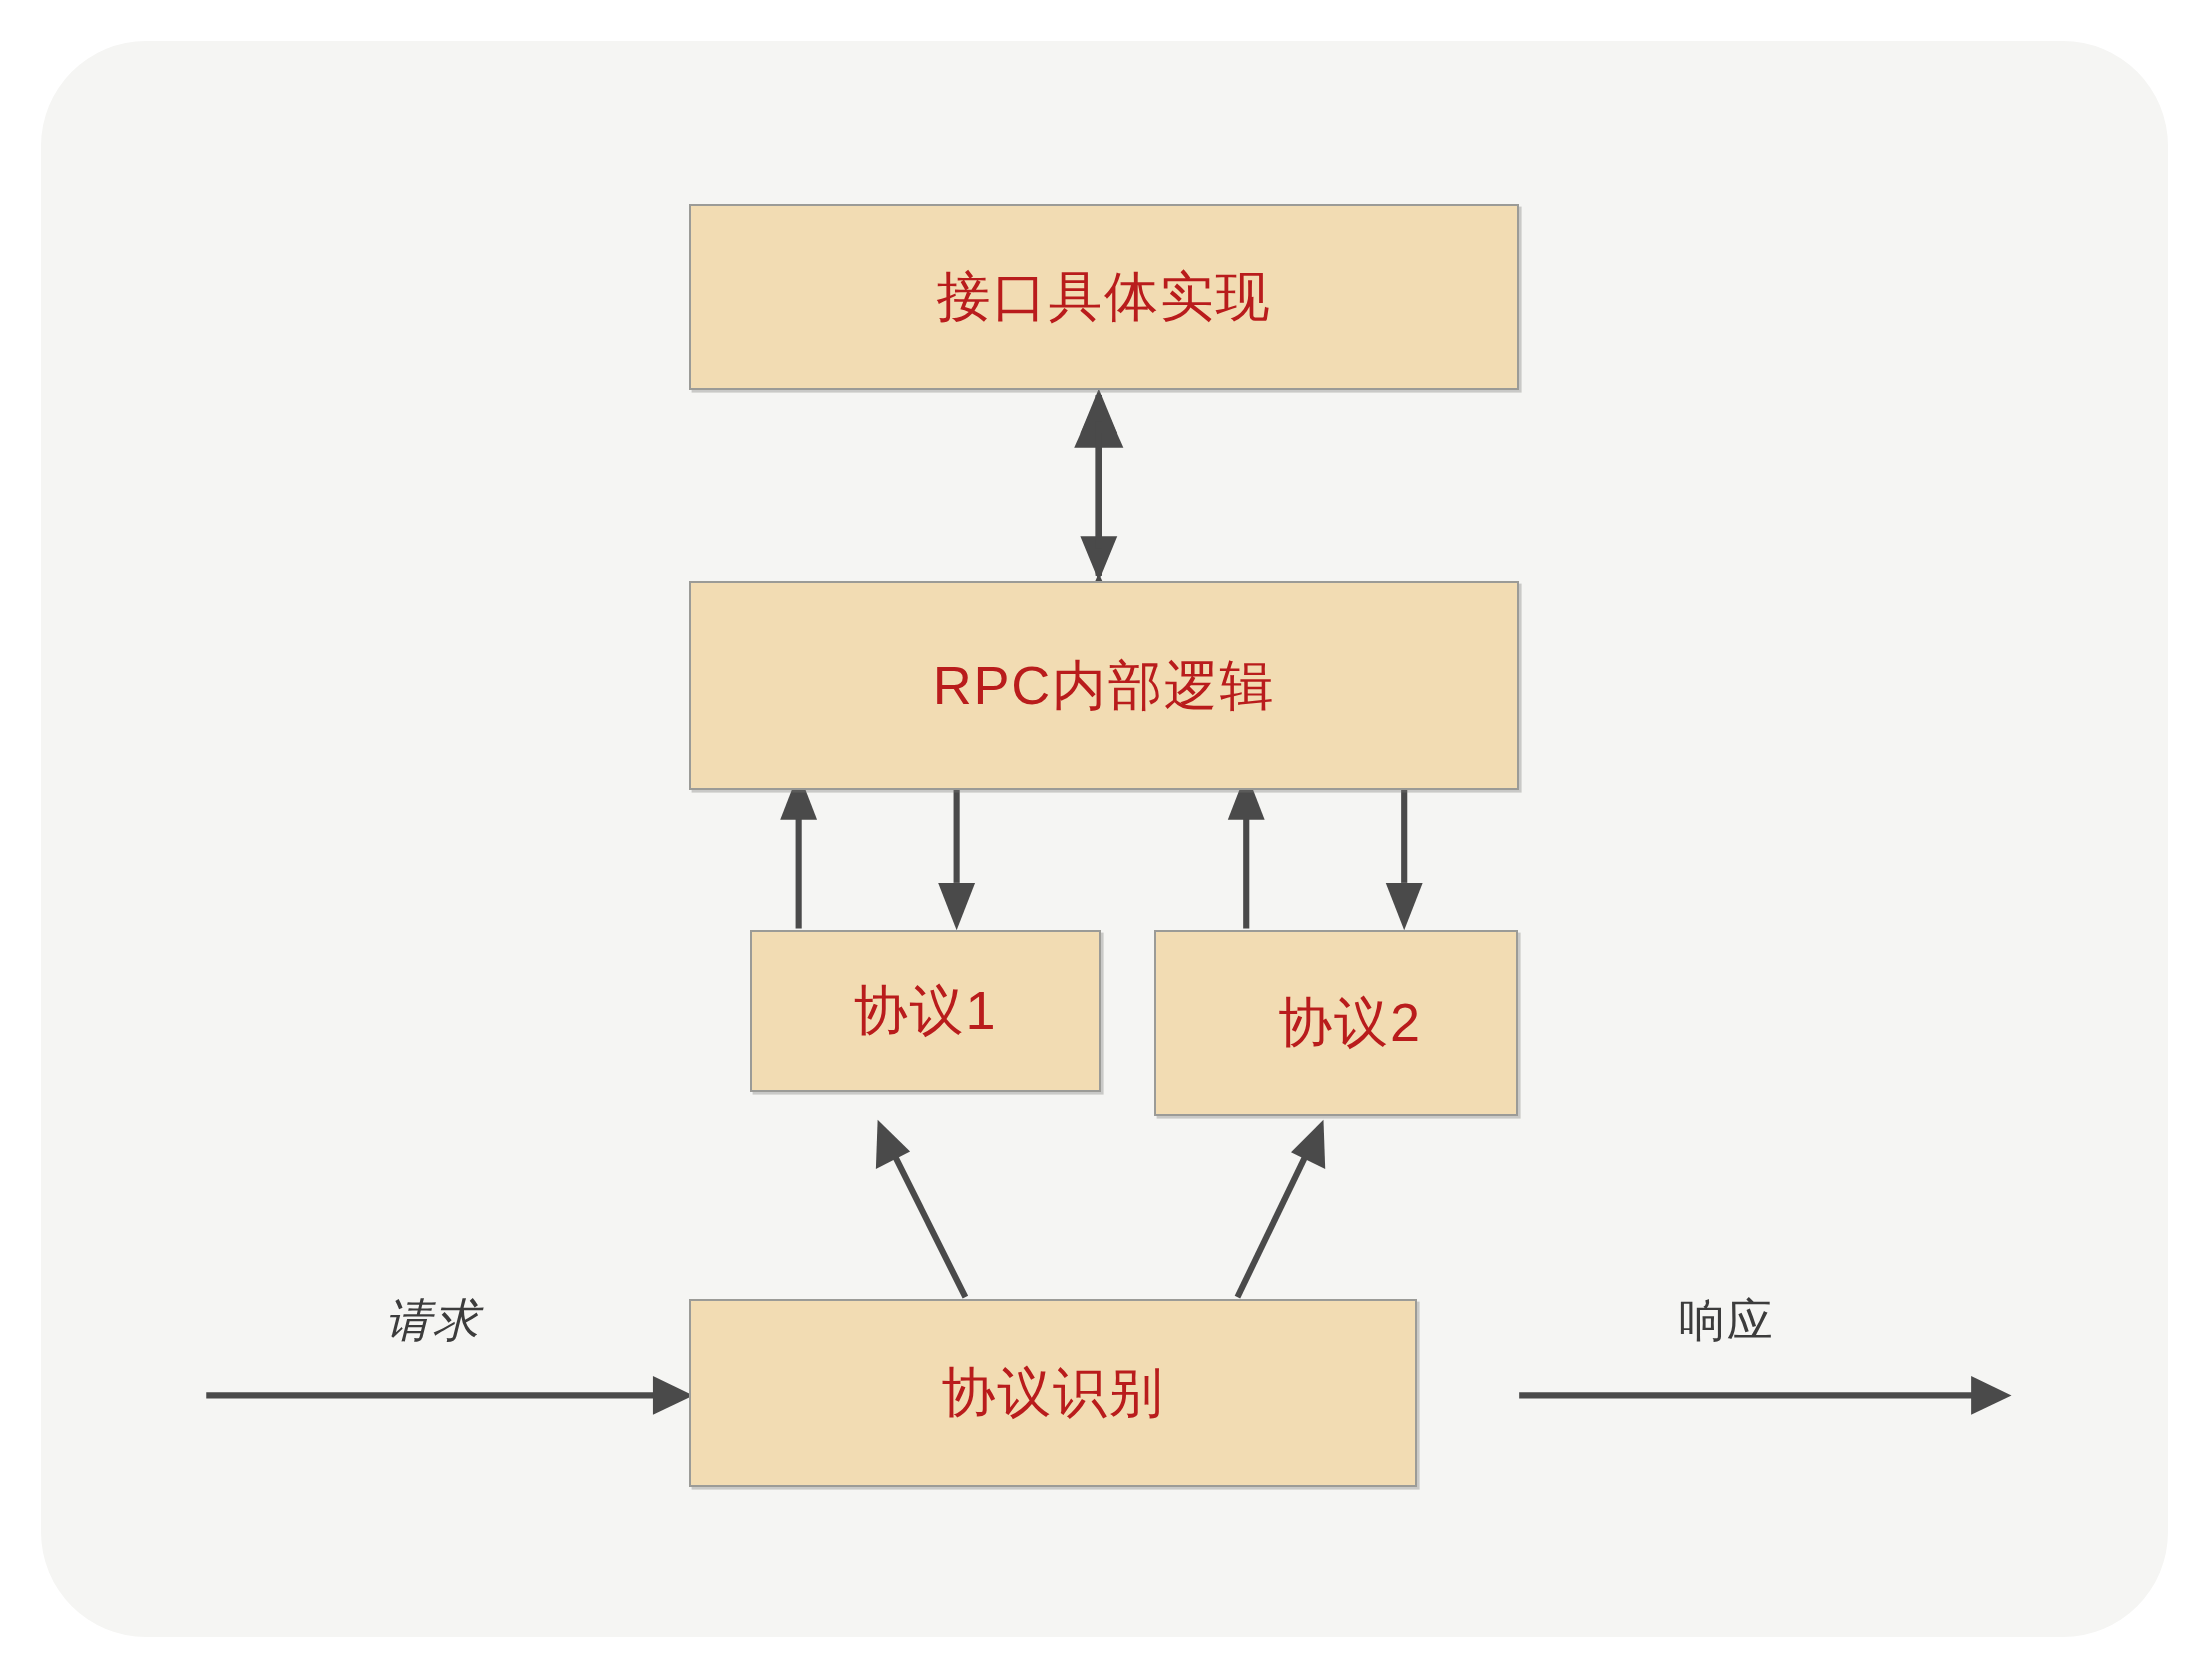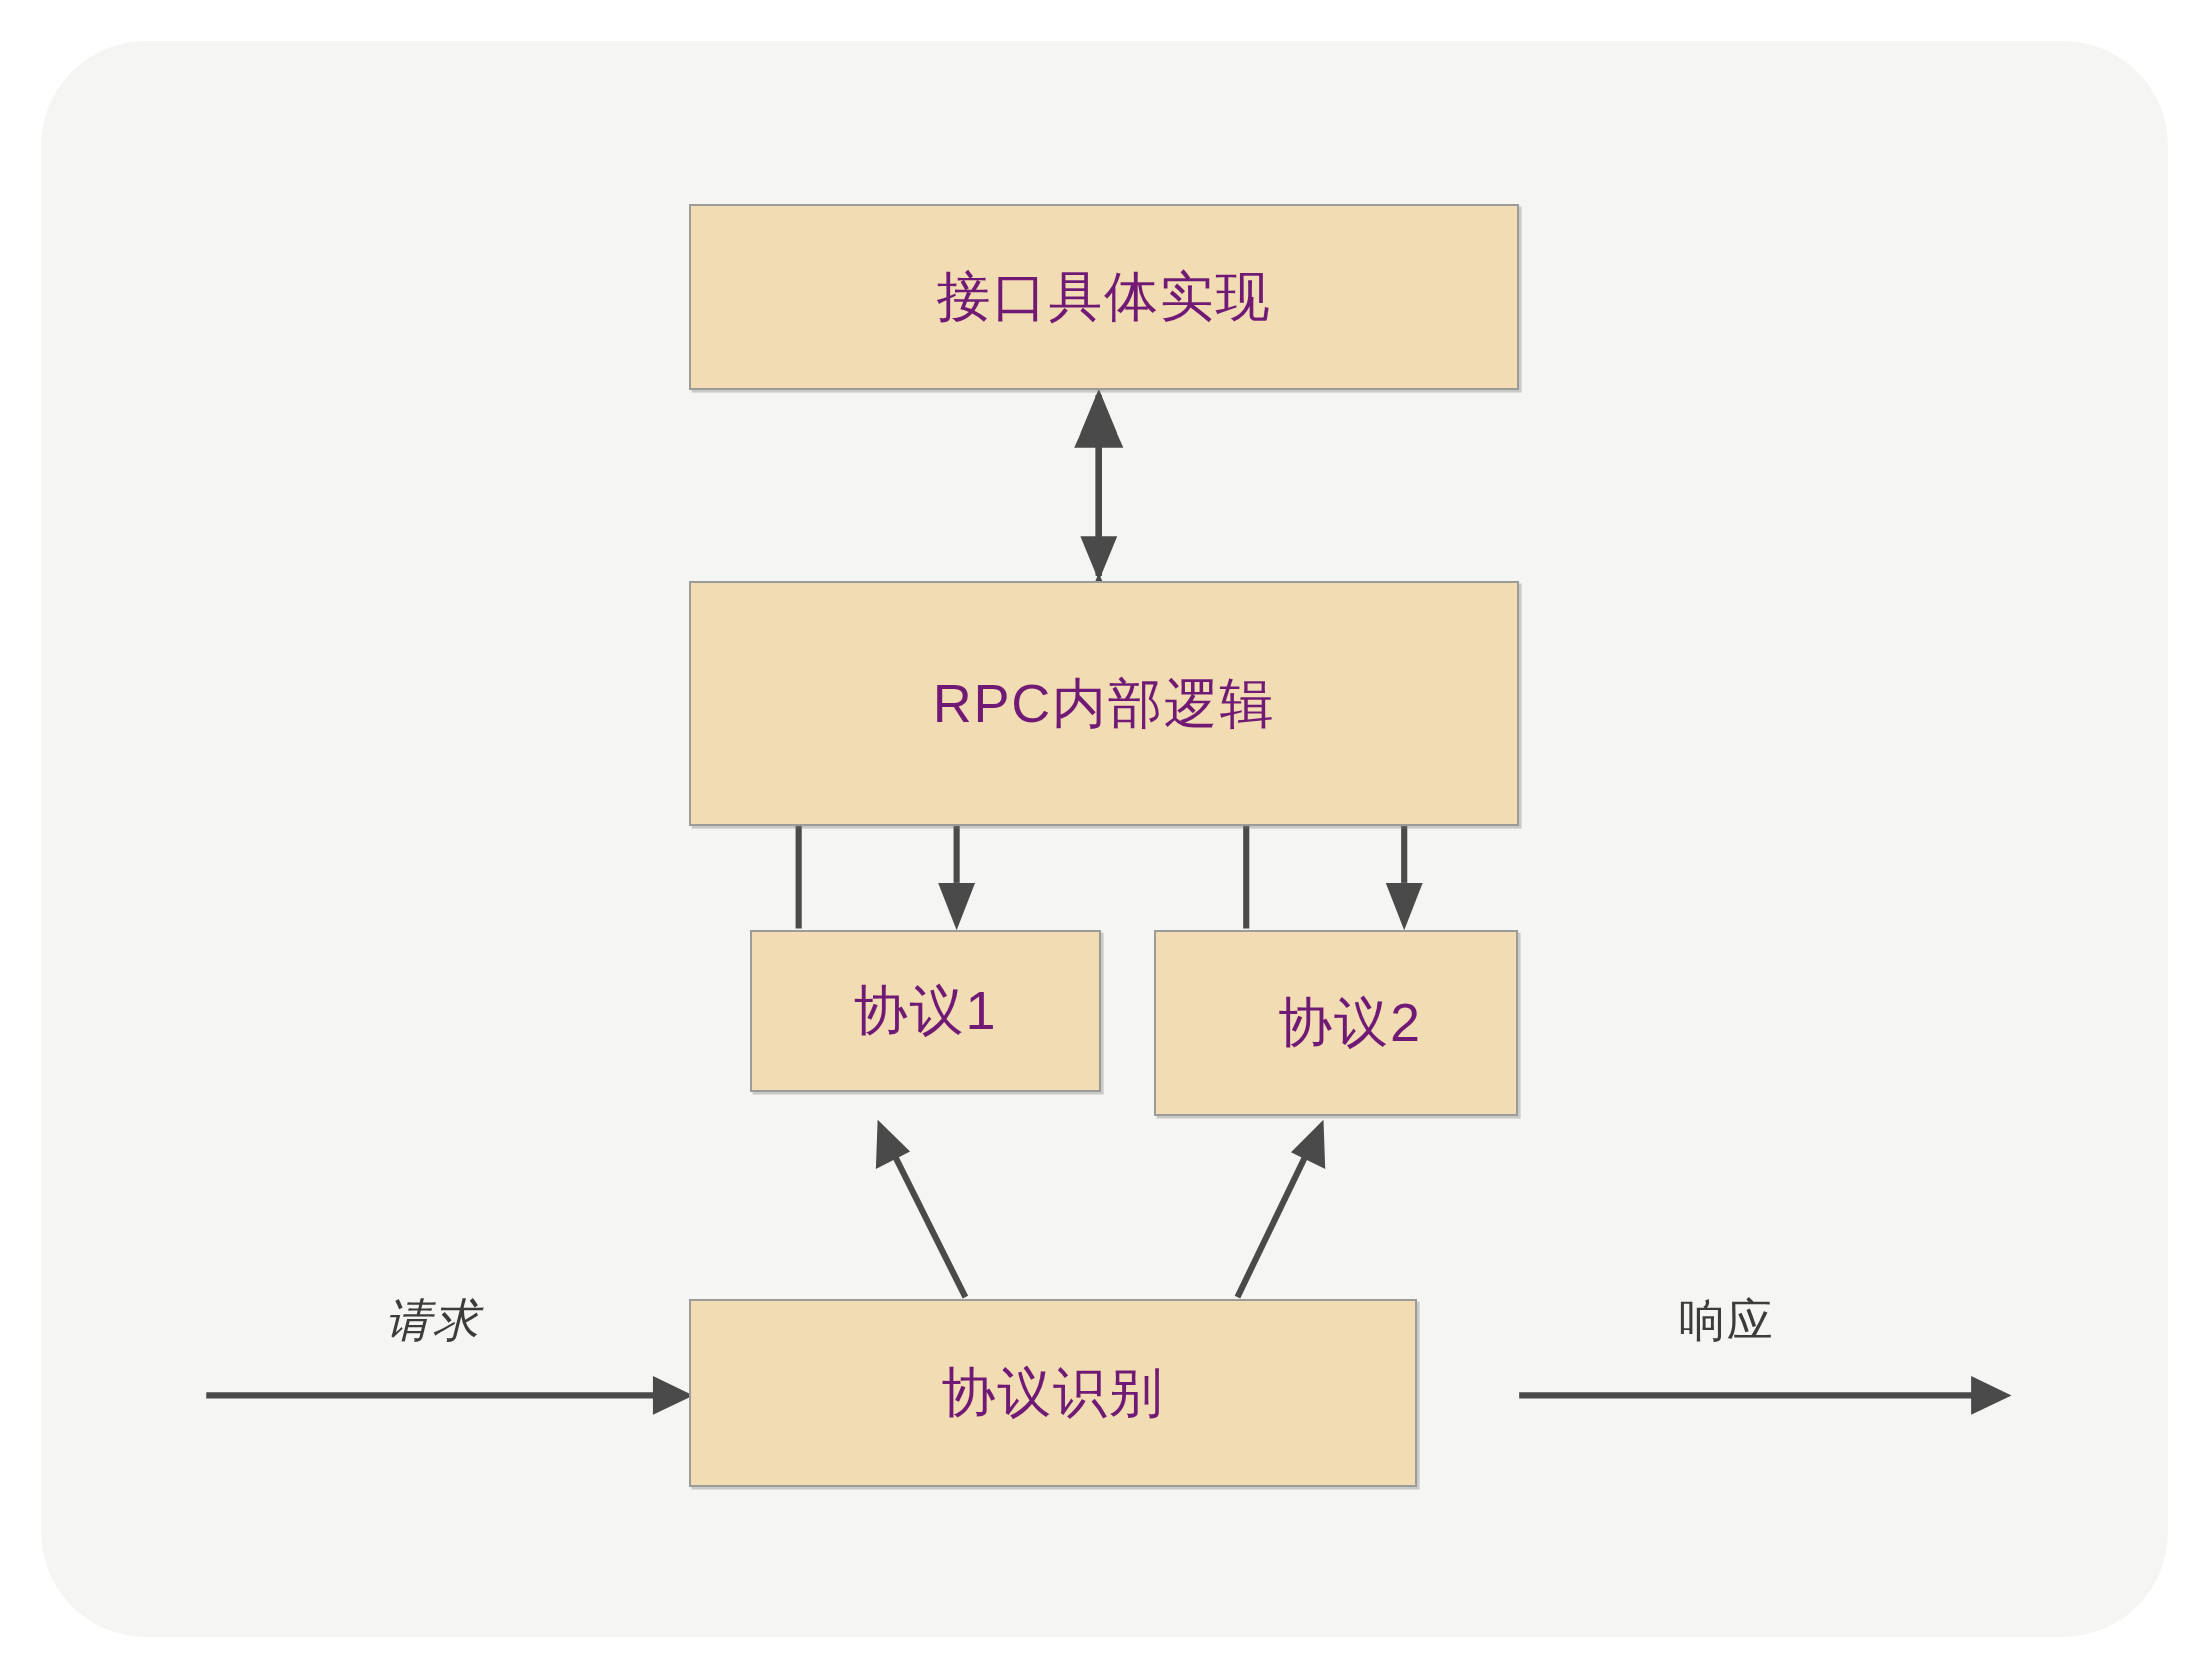--- a/index.html
+++ b/index.html
@@ -39,28 +39,28 @@
     pointer-events: none;
   }
   .node {
     position: absolute;
     background: #f2dcb3;
     border: 2.6px solid #9b9b97;
     box-sizing: border-box;
     display: flex;
     align-items: center;
     justify-content: center;
-    color: #701a75;
+    color: #b91c1c;
     font-size: 54px;
     line-height: 1.1;
     letter-spacing: 1.8px;
     box-shadow: 2.6px 2.6px 0 rgba(120,120,118,0.35);
   }
   #node-interface { left: 689px;  top: 204px;  width: 830px; height: 186px; }
-  #node-rpc       { left: 689px;  top: 581px;  width: 830px; height: 245px; }
+  #node-rpc       { left: 689px;  top: 581px;  width: 830px; height: 209px; }
   #node-proto1    { left: 750px;  top: 930px; width: 351px; height: 162px; }
   #node-proto2    { left: 1154px; top: 930px; width: 364px; height: 186px; padding-left: 28px; }
   #node-dispatch  { left: 689px;  top: 1299px; width: 728px; height: 188px; }
 
   .edge-label {
     position: absolute;
     color: #3c3c3c;
     font-size: 46px;
     letter-spacing: 1.8px;
     white-space: nowrap;

